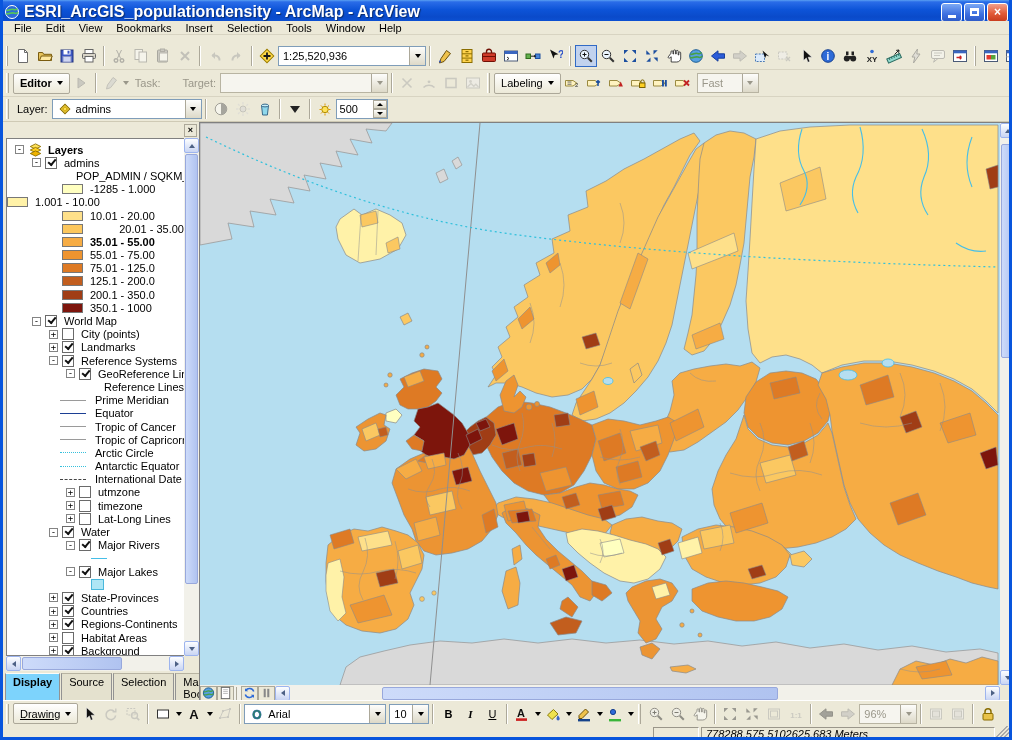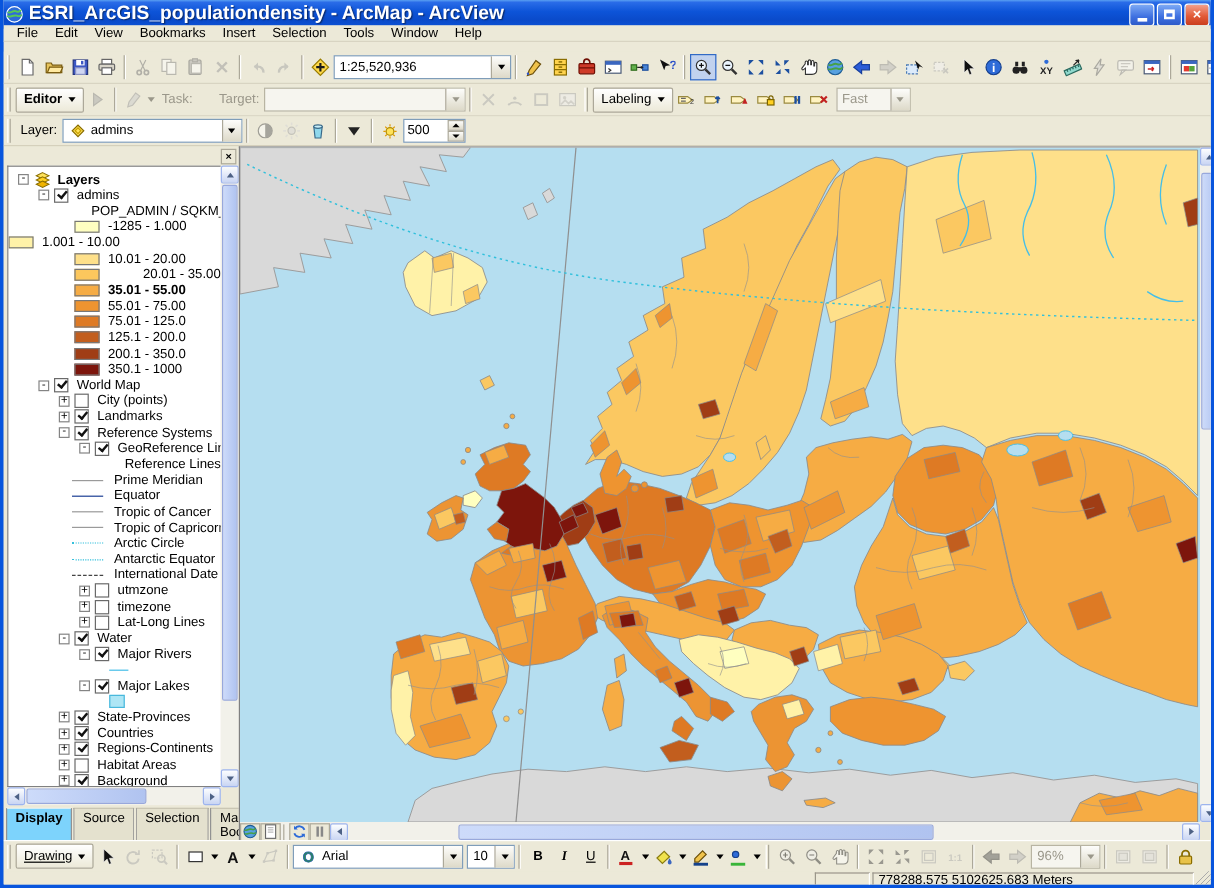--- a/index.html
+++ b/index.html
@@ -73,21 +73,21 @@
   
   .map{position:absolute;left:196px;top:0;width:816px;height:578px;background:#fff;border-left:1px solid #808080;border-top:1px solid #808080;}
   .mapsvg{position:absolute;left:0;top:0;}
   .mapvscroll{right:0;top:0;height:562px;}
   .maphrow{position:absolute;left:0;top:562px;width:800px;height:16px;background:#F2F1EA;display:flex;align-items:center;}
   .mvbtn{width:17px;height:15px;display:flex;align-items:center;justify-content:center;background:#ECE9D8;border:1px solid #ACA899;flex:none;}
   .mcorner{position:absolute;left:800px;top:562px;width:16px;height:16px;background:#ECE9D8;}
   
   .statusbar{position:absolute;left:0;top:726px;width:1006px;height:14px;background:#ECE9D8;display:flex;align-items:stretch;font-size:11px;}
   .sseg{border:1px solid;border-color:#9a968a #fff #fff #9a968a;margin:1px 1px 0 1px;}
-  .scoords{width:268px;padding:0 4px;display:flex;align-items:center;white-space:nowrap;overflow:hidden;}
+  .scoords{width:294px;padding:0 4px;display:flex;align-items:center;white-space:nowrap;overflow:hidden;font-style:italic;}
   .sgrip{width:13px;background:linear-gradient(135deg,transparent 40%,#aaa 40%,#aaa 45%,transparent 45%,transparent 55%,#aaa 55%,#aaa 60%,transparent 60%,transparent 70%,#aaa 70%,#aaa 75%,transparent 75%);}
   svg{display:block;}
 </style>
 </head>
 <body>
 
 <div class="win">
 
   <div class="titlebar">
     <span>

